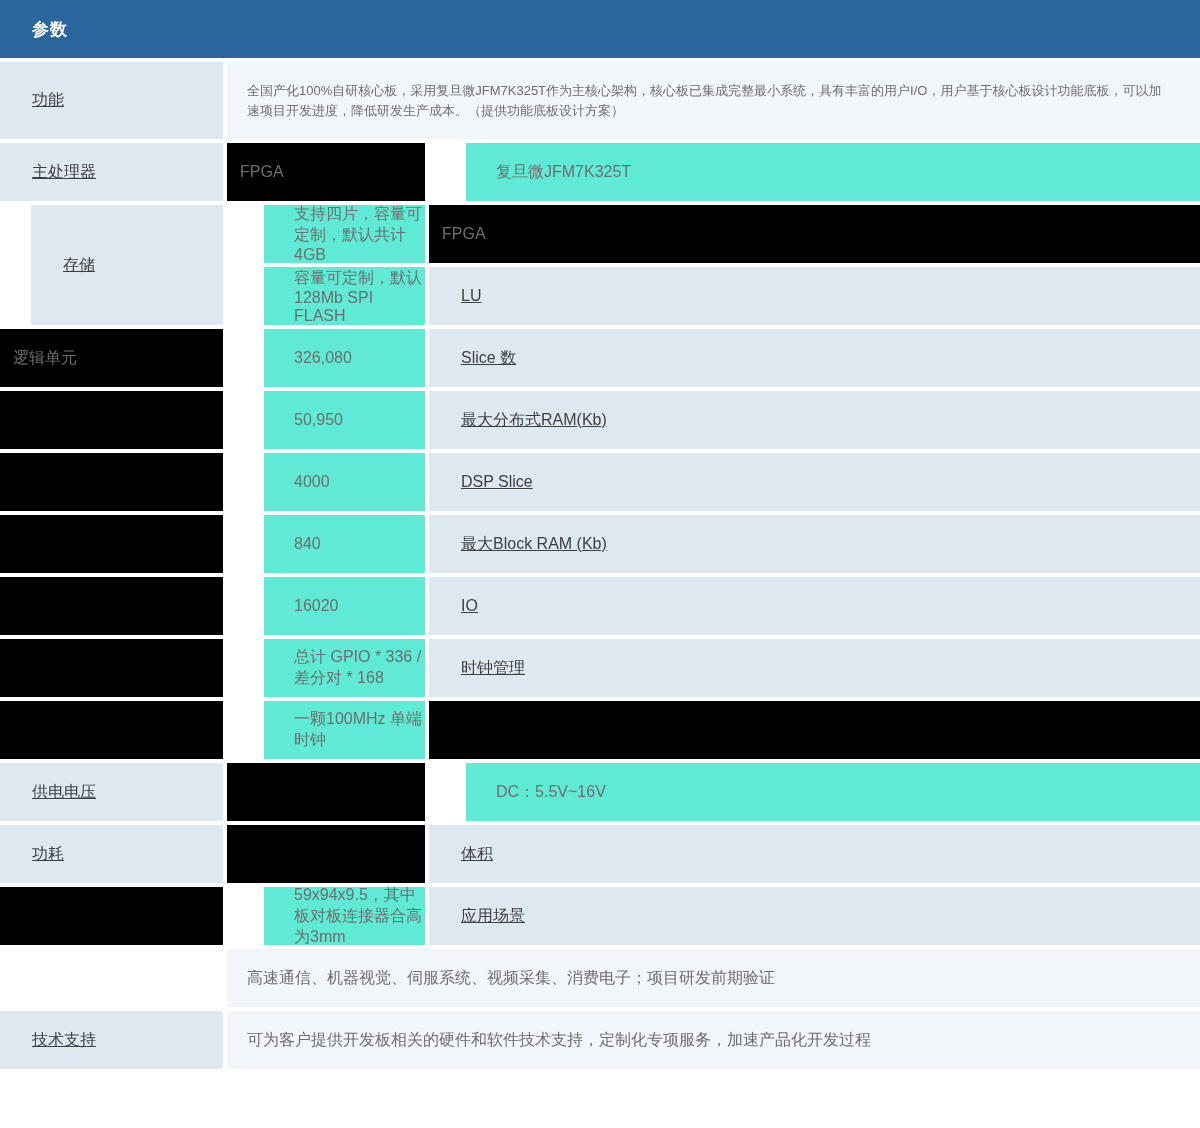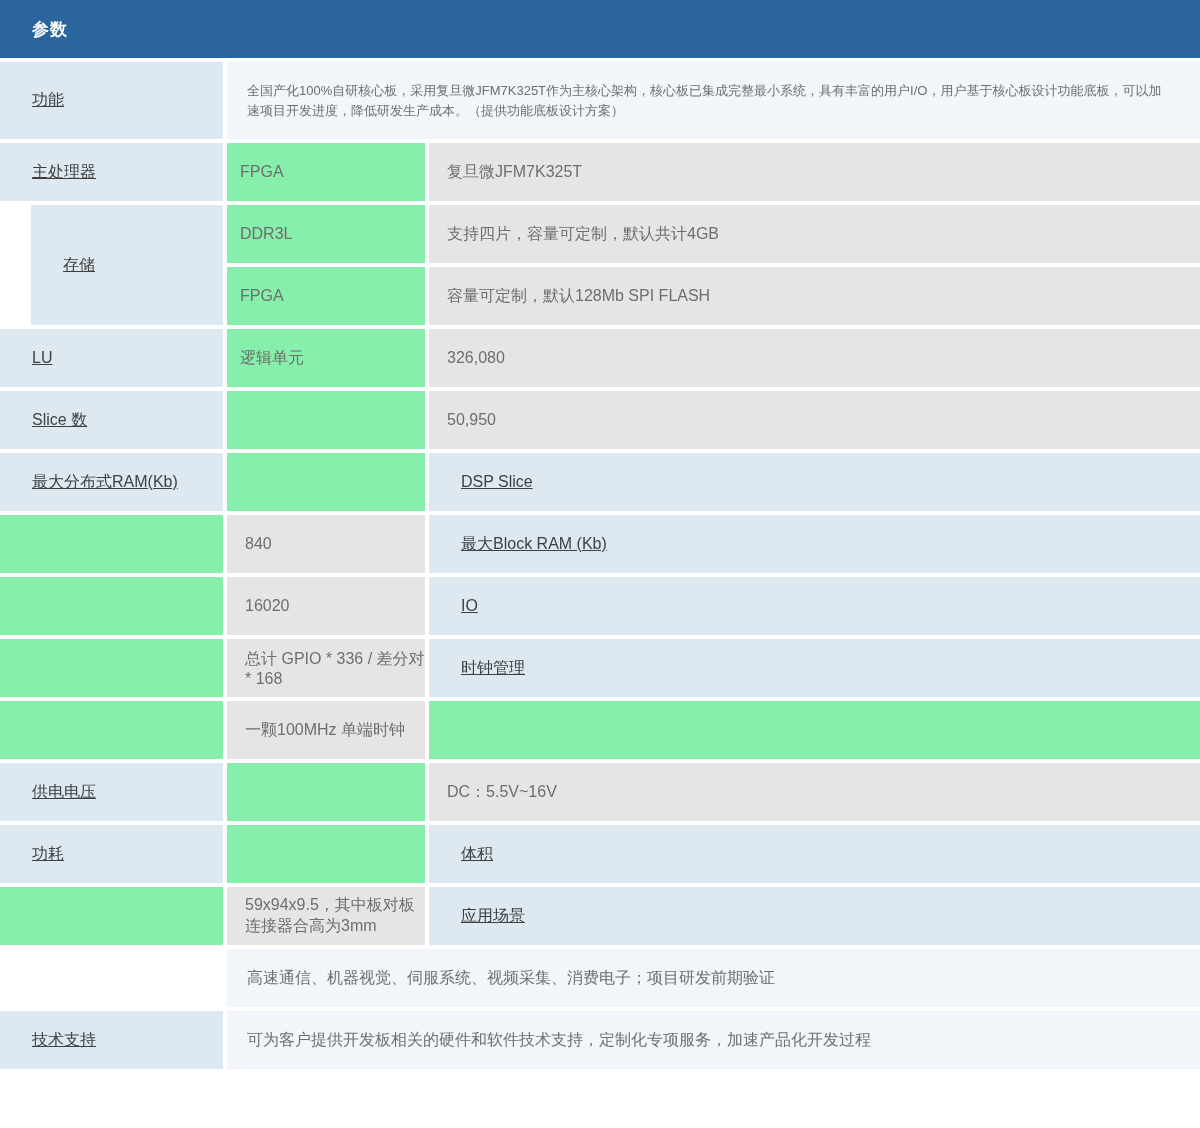--- a/index.html
+++ b/index.html
@@ -39,28 +39,29 @@
     align-items: center;
     font-size: 16px;
   }
   .lab {
     background: #dde8f1;
     color: #3f3f3f;
     padding: 0 8px 0 32px;
     text-decoration: underline;
   }
   .mid {
-    background: #86efac;
+    background: #000000;
     color: #6e6e6e;
     padding-left: 13px;
   }
   .val {
-    background: #e5e5e5;
+    background: #5eead4;
     color: #6e6e6e;
-    padding-left: 18px;
+    padding-left: 30px;
+    margin-left: 37px;
   }
   .wide {
     grid-column: 2 / 4;
     background: #f2f6fa;
     color: #6e6e6e;
     padding: 0 26px 0 20px;
   }
   .span2 { grid-row: span 2; margin-left: 31px; }
   .para {
     font-size: 13px;
@@ -81,35 +82,35 @@
     <div class="c lab">功能</div>
     <div class="c wide">
       <span class="para">全国产化100%自研核心板，采用复旦微JFM7K325T作为主核心架构，核心板已集成完整最小系统，具有丰富的用户I/O，用户基于核心板设计功能底板，可以加速项目开发进度，降低研发生产成本。（提供功能底板设计方案）</span>
     </div>
 
     <div class="c lab">主处理器</div>
     <div class="c mid">FPGA</div>
     <div class="c val">复旦微JFM7K325T</div>
 
     <div class="c lab span2">存储</div>
-    <div class="c mid">DDR3L</div>
     <div class="c val">支持四片，容量可定制，默认共计4GB</div>
     <div class="c mid">FPGA</div>
     <div class="c val">容量可定制，默认128Mb SPI FLASH</div>
 
     <div class="c lab">LU</div>
     <div class="c mid">逻辑单元</div>
     <div class="c val">326,080</div>
 
     <div class="c lab">Slice 数</div>
     <div class="c mid"></div>
     <div class="c val">50,950</div>
 
     <div class="c lab">最大分布式RAM(Kb)</div>
     <div class="c mid"></div>
+    <div class="c val">4000</div>
 
     <div class="c lab">DSP Slice</div>
     <div class="c mid"></div>
     <div class="c val">840</div>
 
     <div class="c lab">最大Block RAM (Kb)</div>
     <div class="c mid"></div>
     <div class="c val">16020</div>
 
     <div class="c lab">IO</div>

